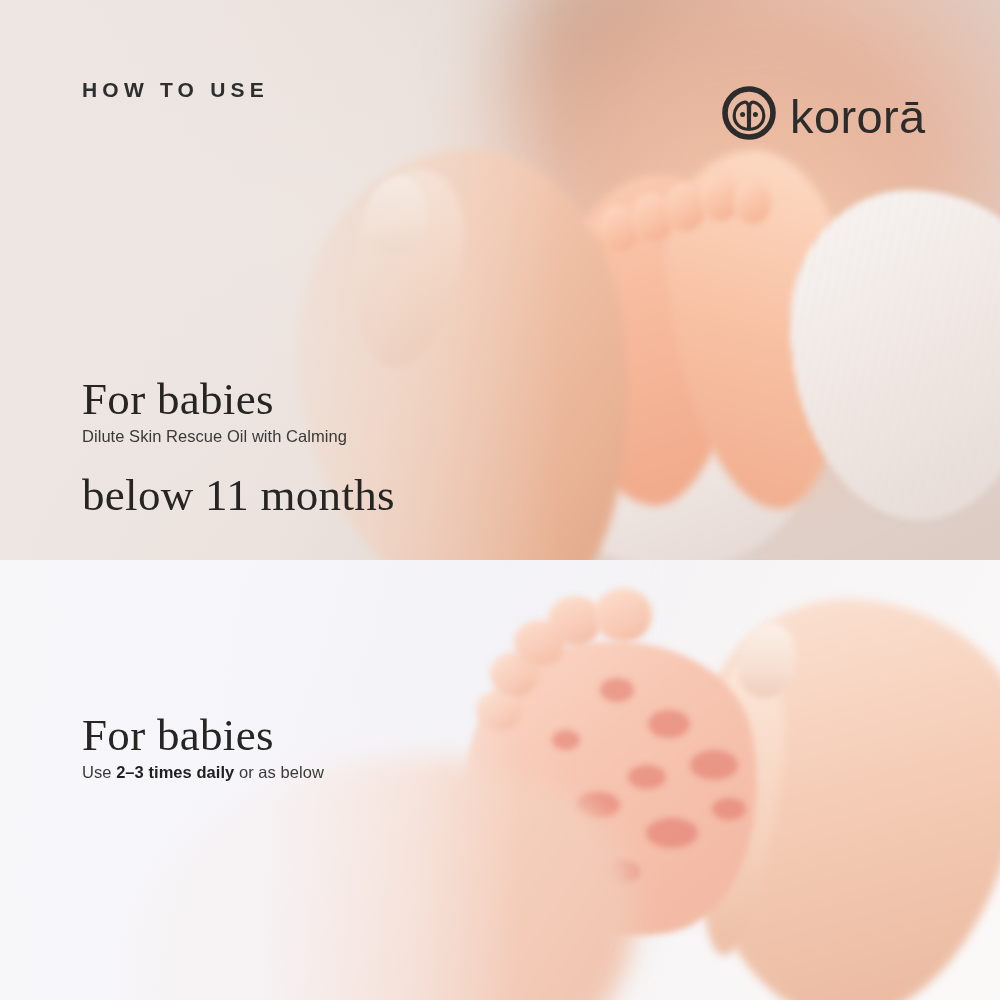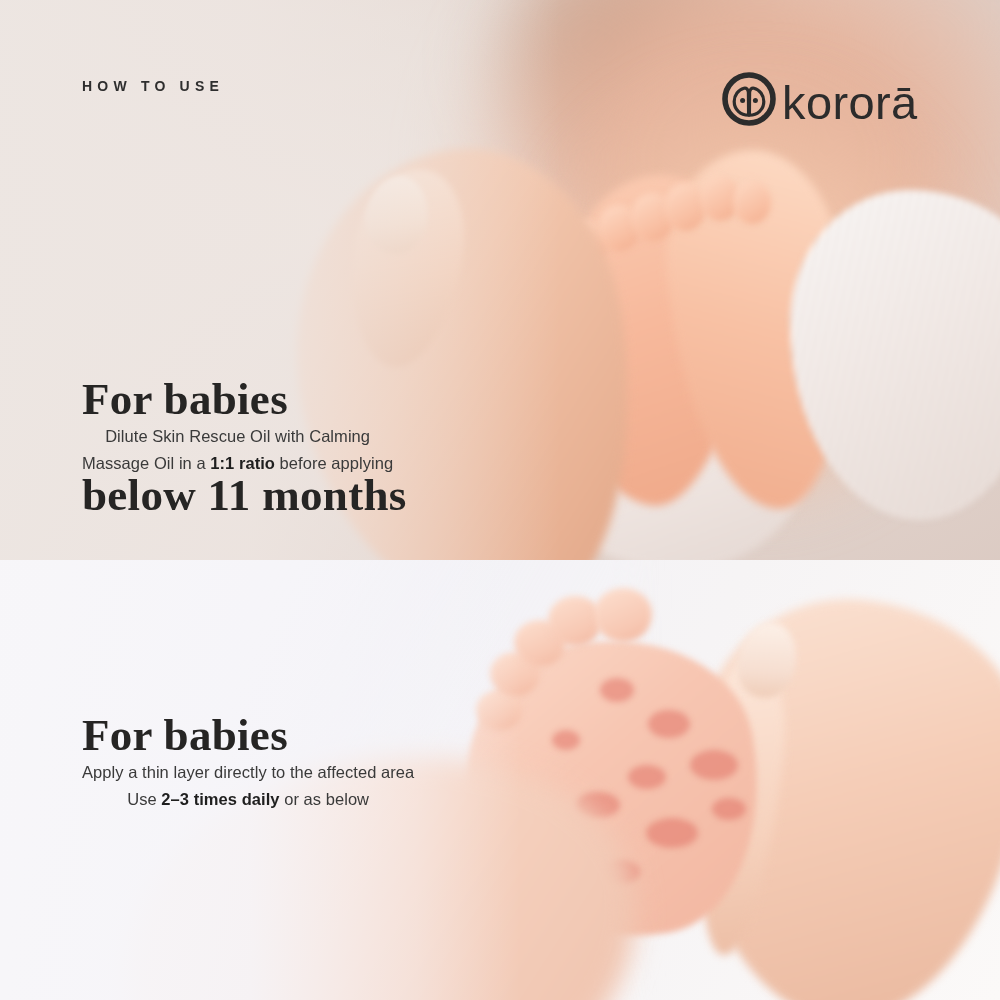--- a/index.html
+++ b/index.html
@@ -222,33 +222,33 @@
     position: absolute;
     left: 0; top: 0;
     width: 520px; height: 440px;
     background: linear-gradient(90deg, rgba(247,246,249,0.97) 0%, rgba(246,245,249,0.9) 48%, rgba(246,245,249,0.45) 80%, rgba(246,245,249,0) 100%);
   }
 
   
   .eyebrow {
     position: absolute;
     left: 82px; top: 78px;
-    font-size: 14px;
+    font-size: 21px;
     font-weight: 700;
     letter-spacing: 5.2px;
     color: #2e2e2e;
     font-family: "Liberation Sans", sans-serif;
   }
   .headline {
     position: absolute;
     font-family: "Liberation Serif", serif;
     font-size: 45px;
     line-height: 1.07;
     color: #262524;
-    font-weight: 700;
+    font-weight: 400;
     letter-spacing: 0.3px;
     white-space: pre-line;
   }
   .headline .hl-line { display: block; }
   .body-copy {
     position: absolute;
     font-family: "Liberation Sans", sans-serif;
     font-size: 16.5px;
     line-height: 1.62;
     color: #3a3a3a;
@@ -258,24 +258,24 @@
   .body-copy .ln { display: block; white-space: nowrap; text-align: center; }
 
   .block-top-head { left: 82px; top: 327px; }
   .block-top-body { left: 82px; top: 423px; }
   .block-bot-head { left: 82px; top: 663px; }
   .block-bot-body { left: 82px; top: 759px; }
 
   
   .logo {
     position: absolute;
-    left: 722px; top: 72px;
+    left: 722px; top: 86px;
     display: flex;
     align-items: center;
-    gap: 6px;
+    gap: 14px;
   }
   .logo-mark { display: block; }
   .logo-word {
     font-family: "Liberation Sans", sans-serif;
     font-size: 47px;
     font-weight: 300;
     color: #2c2c2c;
     letter-spacing: 0.4px;
     line-height: 1;
     position: relative;
@@ -362,24 +362,22 @@
     </span>
     <span class="logo-word">kororā</span>
   </div>
 
   <div class="headline block-top-head">
     <span class="hl-line">For babies</span>
     <span class="hl-line">below 11 months</span>
   </div>
   <div class="body-copy block-top-body">
     <span class="ln">Dilute Skin Rescue Oil with Calming</span>
-    <span class="ln"><span>Massage Oil in a </span><b>1:1 ratio</b><span> before applying</span></span>
   </div>
 
   <div class="headline block-bot-head">
     <span class="hl-line">For babies</span>
   </div>
   <div class="body-copy block-bot-body">
-    <span class="ln">Apply a thin layer directly to the affected area</span>
     <span class="ln"><span>Use </span><b>2–3 times daily</b><span> or as below</span></span>
   </div>
 
 </div>
 
 </body></html>

